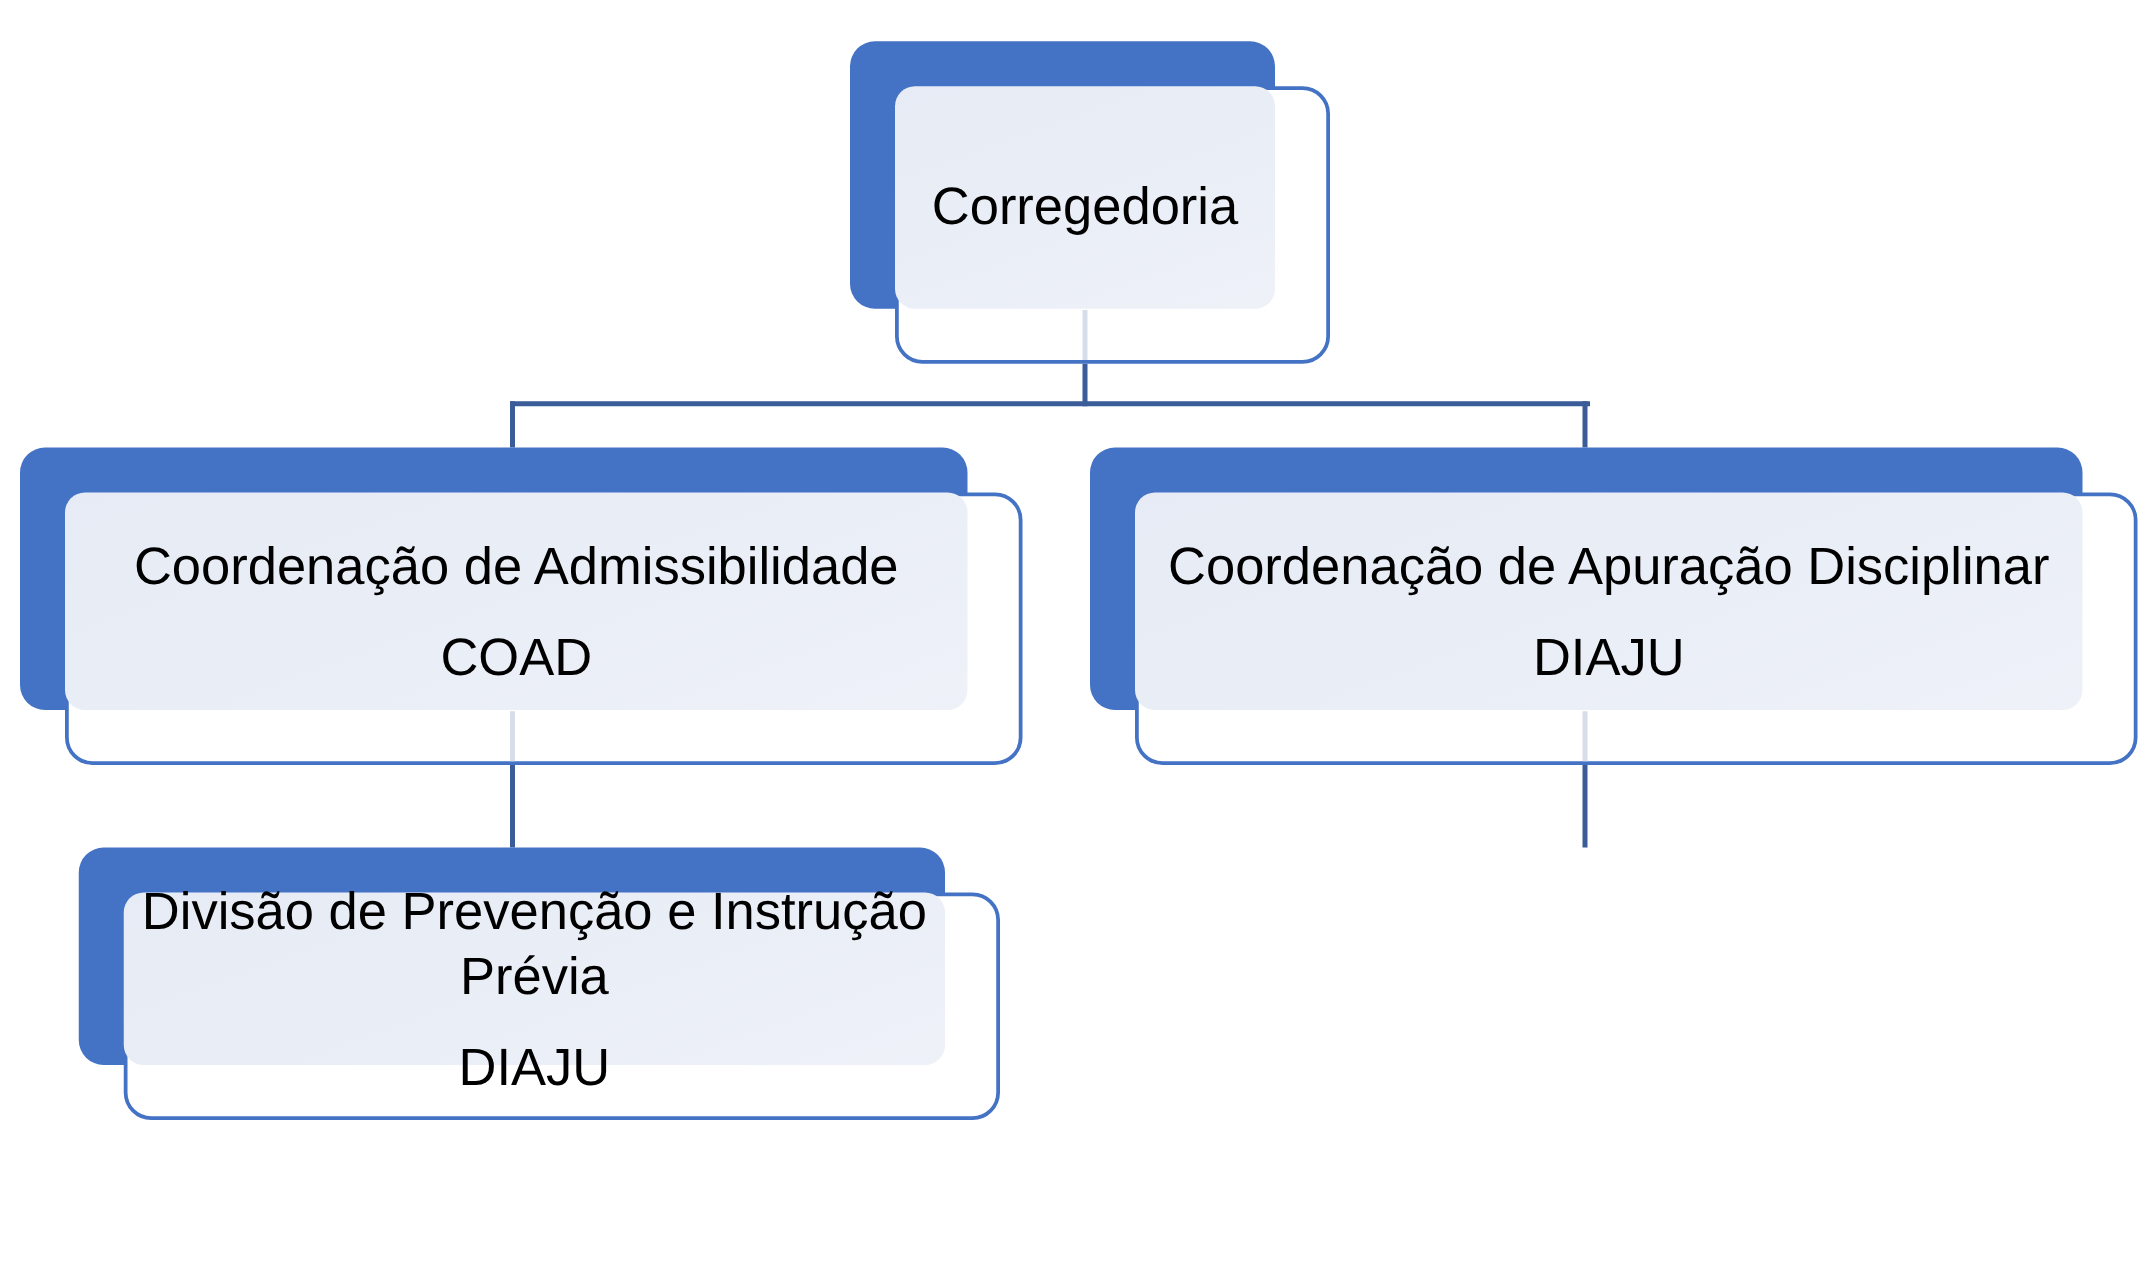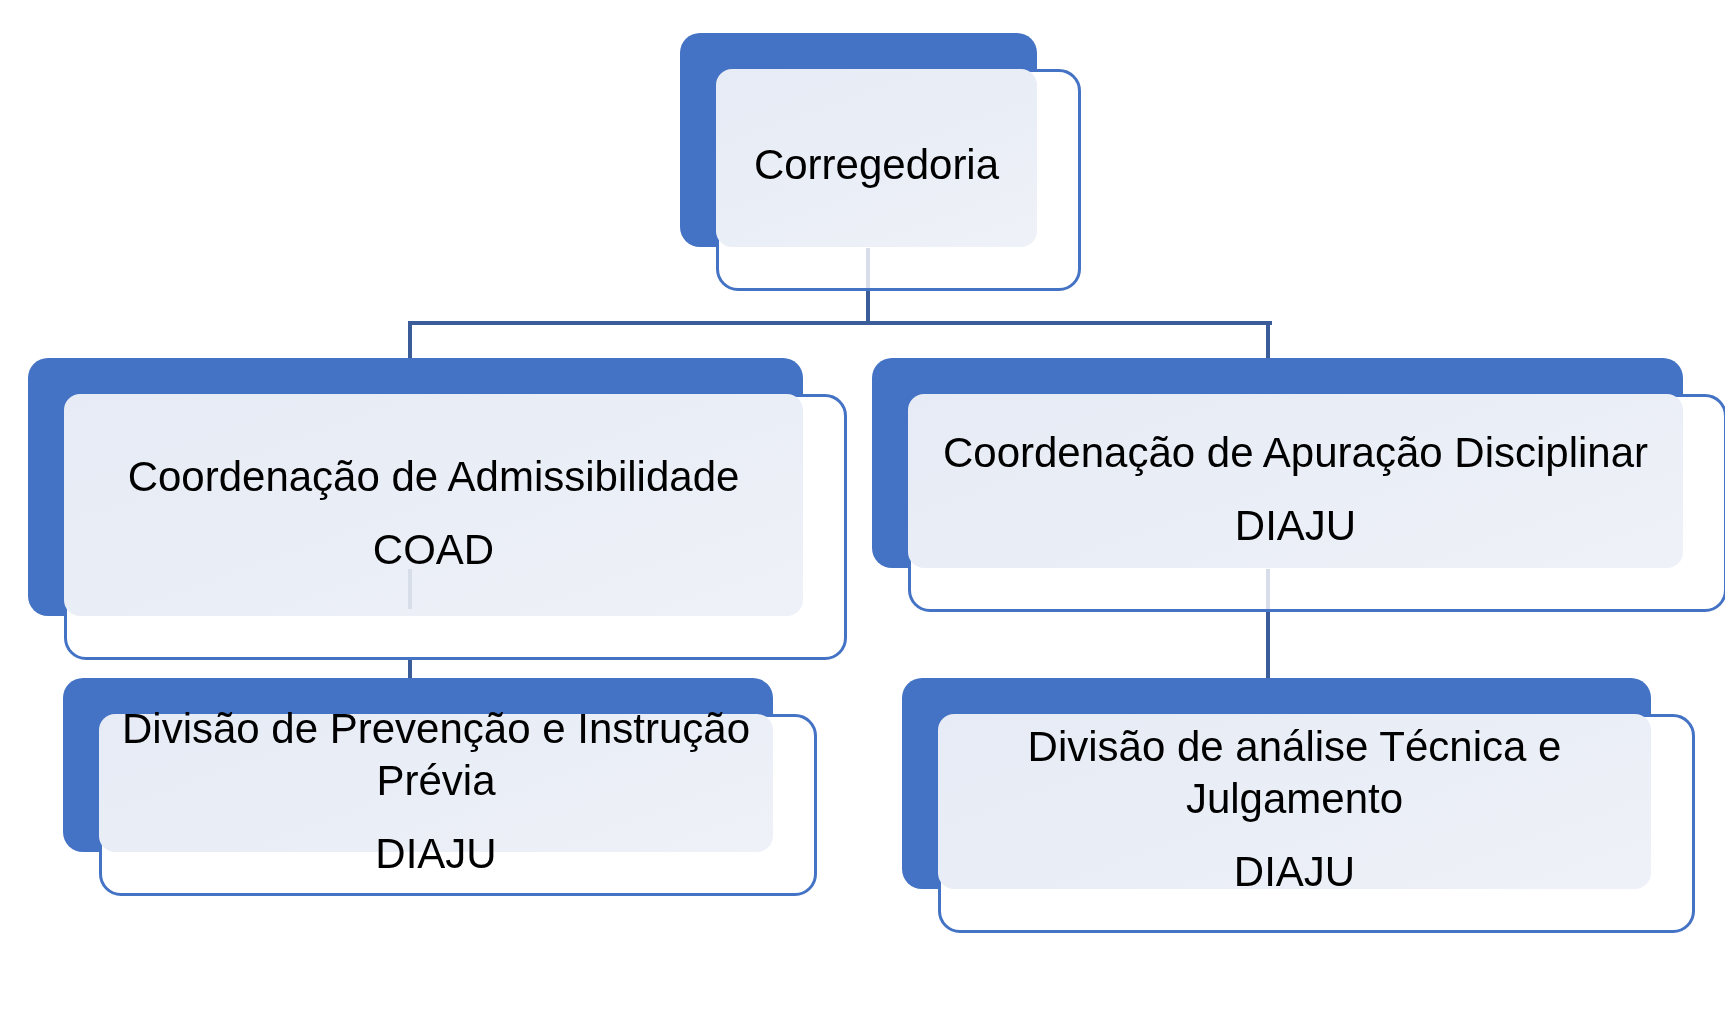--- a/index.html
+++ b/index.html
@@ -11,21 +11,21 @@
     position: relative;
     width: 1725px;
     height: 1016px;
     background: #ffffff;
     overflow: hidden;
     font-family: "Liberation Sans", sans-serif;
     color: #000000;
   }
 
   
-  .node { position: absolute; z-index: 1; padding-left: 17px; }
+  .node { position: absolute; z-index: 1; }
 
   .shape-back {              
     position: absolute;
     left: 0; top: 0; right: 44px; bottom: 44px;
     background: #4472C4;
     border-radius: 20px;
   }
   .shape-front {             
     position: absolute;
     left: 36px; top: 36px; right: 0; bottom: 0;
@@ -70,21 +70,21 @@
     z-index: 0;
   }
   .conn-faint {
     position: absolute;
     background: #D7DDE9;
     z-index: 2;
   }
 
   
   #node-root   { left: 680px; top: 33px;  width: 384px; height: 258px; }
-  #node-coad   { left: 28px;  top: 358px; width: 802px; height: 302px; }
+  #node-coad   { left: 16px;  top: 358px; width: 802px; height: 254px; }
   #node-coap   { left: 872px; top: 358px; width: 838px; height: 254px; border-radius: 20px; }
   #node-diprip { left: 63px;  top: 678px; width: 737px; height: 218px; }
   #node-diaju  { left: 902px; top: 678px; width: 776px; height: 255px; }
 
   
   #conn-root-drop    { left: 866px;  top: 291px; width: 4px;   height: 34px; }
   #conn-rail         { left: 408px;  top: 321px; width: 864px; height: 4px;  }
   #conn-left-upper   { left: 408px;  top: 321px; width: 4px;   height: 37px; }
   #conn-right-upper  { left: 1266px; top: 321px; width: 4px;   height: 37px; }
   #conn-left-lower   { left: 408px;  top: 612px; width: 4px;   height: 66px; }
@@ -138,28 +138,18 @@
     <div class="shape-back"></div>
     <div class="shape-front"></div>
     <div class="shape-panel"></div>
     <div class="text-layer">
       <div class="node-title">Divisão de Prevenção e Instrução
 Prévia</div>
       <div class="node-acronym">DIAJU</div>
     </div>
   </div>
 
-  <div class="node" id="node-diaju">
-    <div class="shape-back"></div>
-    <div class="shape-front"></div>
-    <div class="shape-panel"></div>
-    <div class="text-layer">
-      <div class="node-title">Divisão de análise Técnica e
-Julgamento</div>
-      <div class="node-acronym">DIAJU</div>
-    </div>
-  </div>
 
   <div class="conn-faint" id="stub-root"></div>
   <div class="conn-faint" id="stub-coad"></div>
   <div class="conn-faint" id="stub-coap"></div>
 
 </div>
 
 </body></html>

